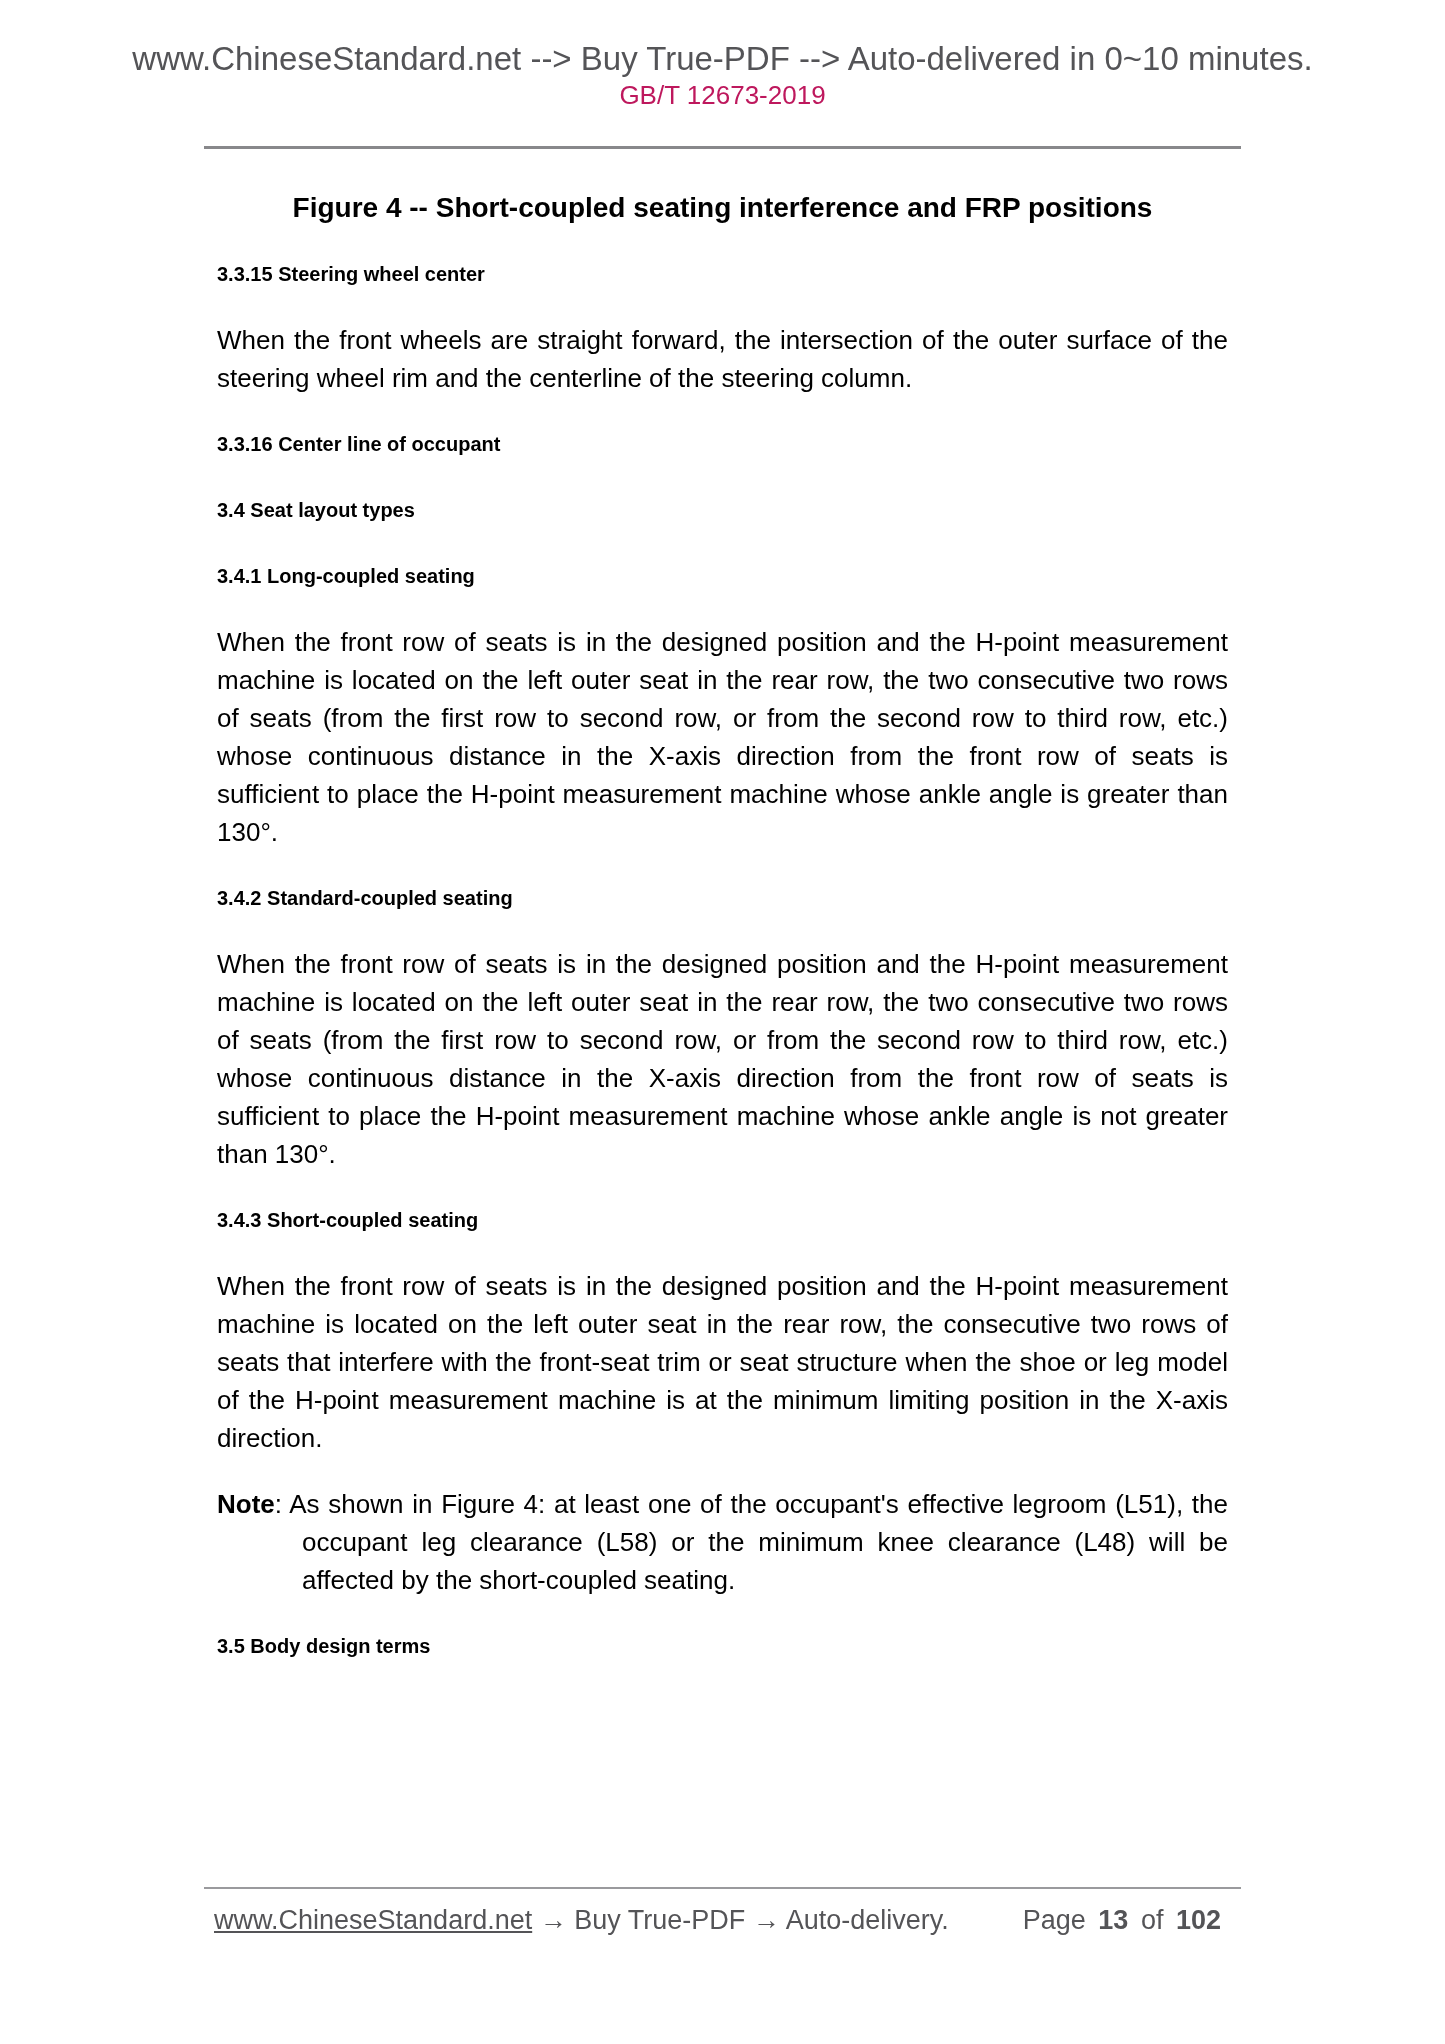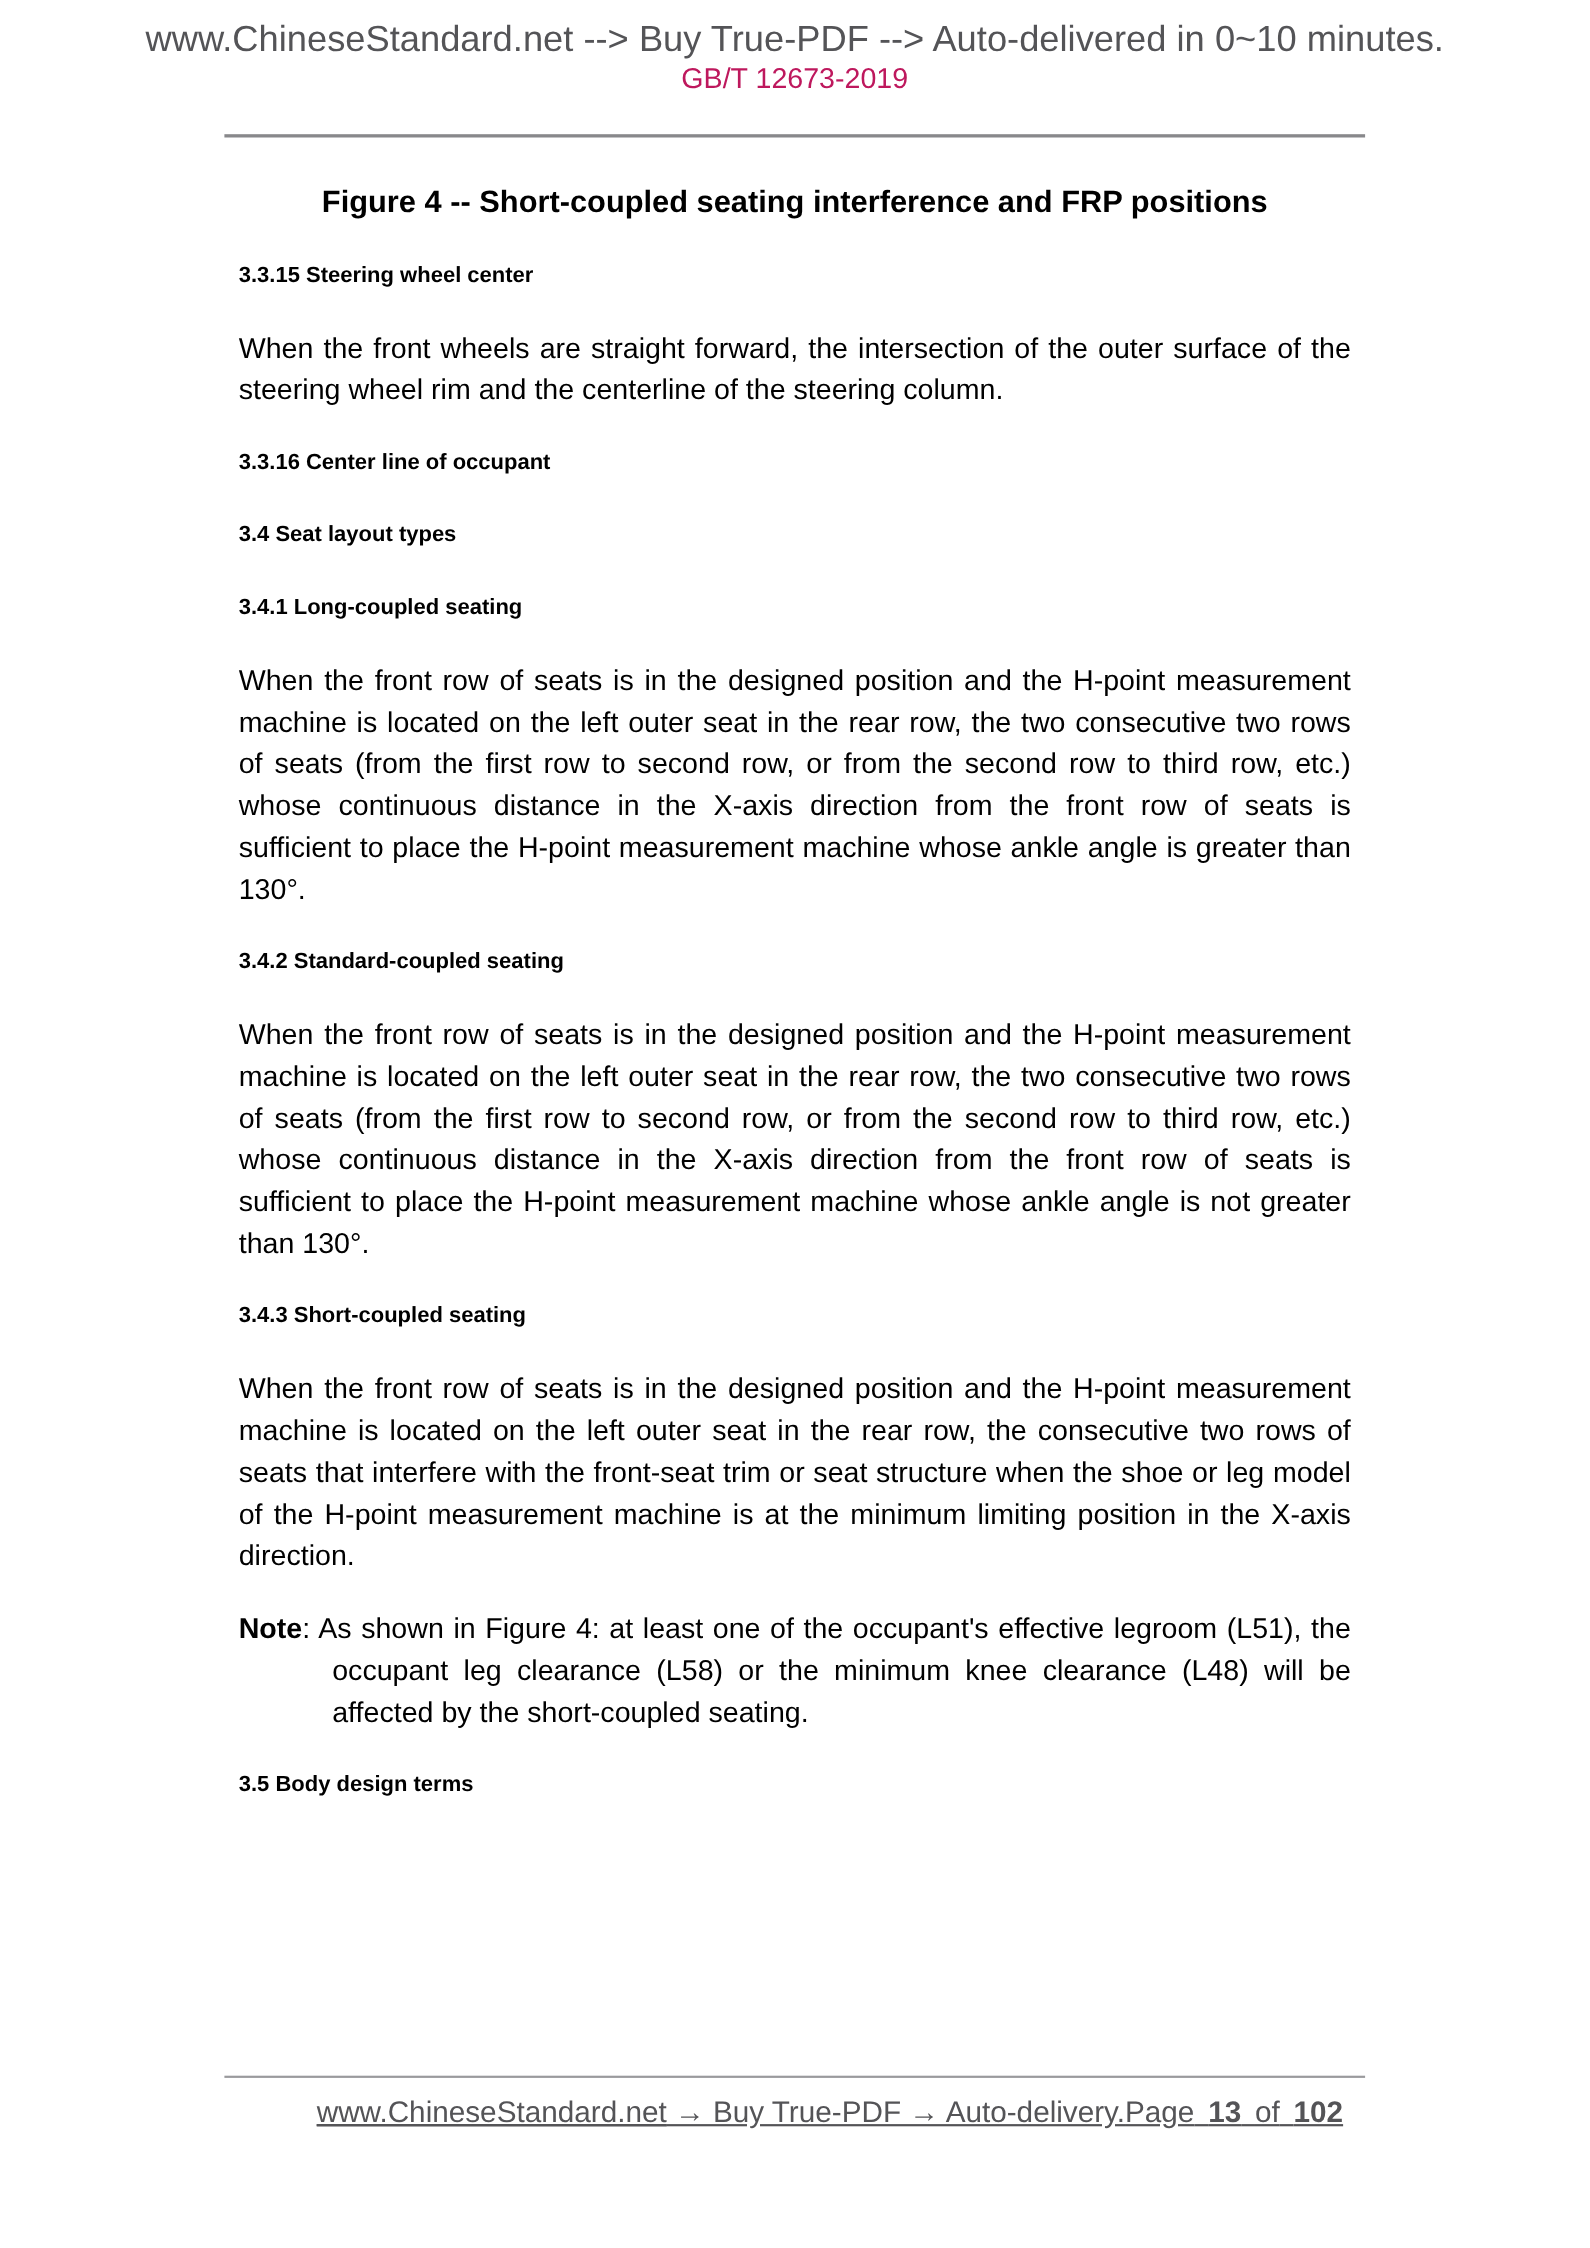--- a/index.html
+++ b/index.html
@@ -6,21 +6,21 @@
   .page {
     position: relative;
     width: 1445px;
     height: 2044px;
     background: #ffffff;
     font-family: "Liberation Sans", "DejaVu Sans", sans-serif;
     color: #000000;
     overflow: hidden;
   }
   
-  .header { padding-top: 16px; }
+  .header { padding-top: 40px; }
   .header-line1 {
     text-align: center;
     font-size: 33px;
     line-height: 38px;
     color: #545457;
   }
   .header-line2 {
     text-align: center;
     font-size: 26px;
     line-height: 30px;
@@ -66,26 +66,25 @@
   .footer {
     position: absolute;
     left: 204px;
     right: 204px;
     top: 1887px;
   }
   .footer-rule { border-top: 2px solid #9a9a9d; height: 0; }
   .footer-row {
     margin-top: 16px;
     display: flex;
-    justify-content: flex-end;
+    justify-content: space-between;
     align-items: baseline;
     padding: 0 20px 0 10px;
     font-size: 27px;
     color: #545457;
-    text-decoration: underline;
   }
   .footer-link {
     text-decoration: underline;
     color: #545457;
     cursor: pointer;
   }
   .footer-left span { white-space: pre-wrap; }
   .footer-right { word-spacing: 5px; }
   .footer-right b { font-weight: bold; }
 </style>

